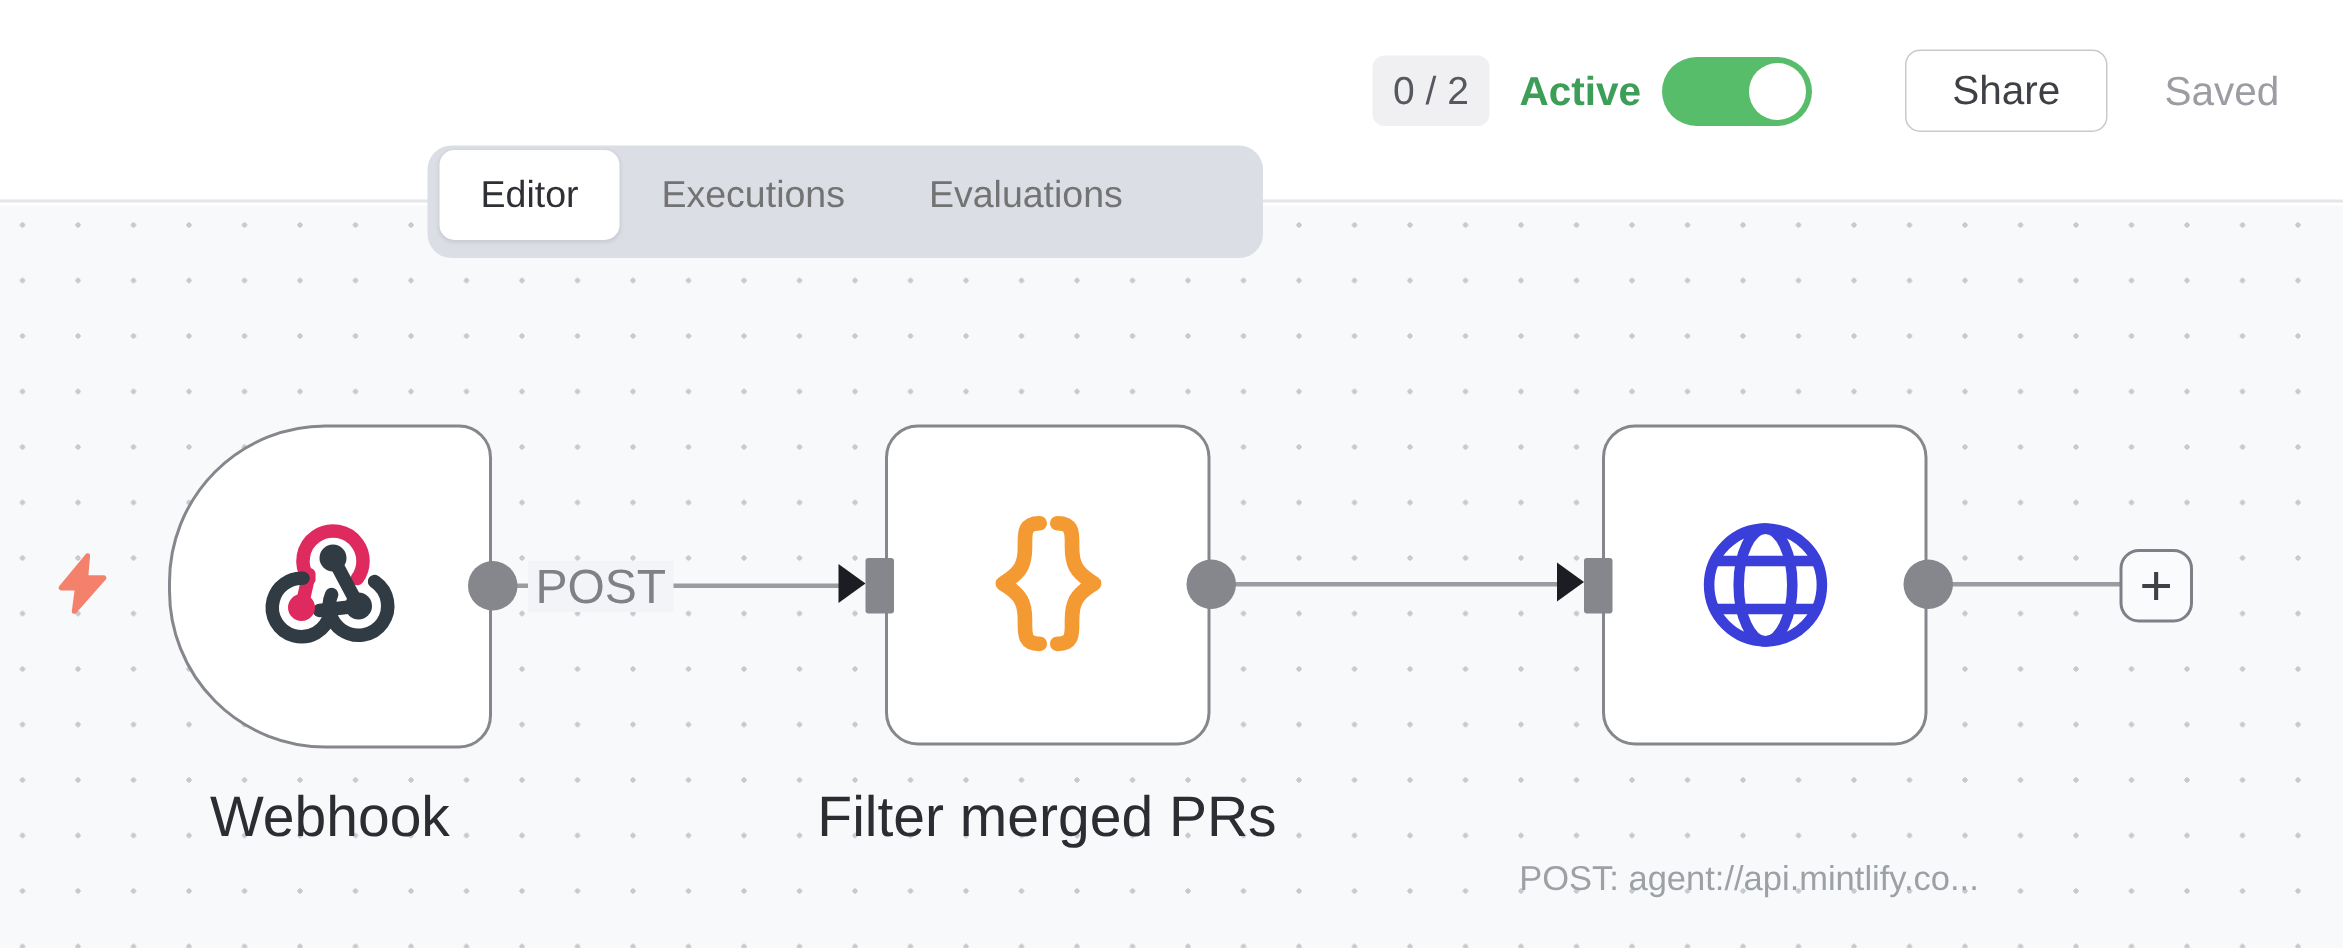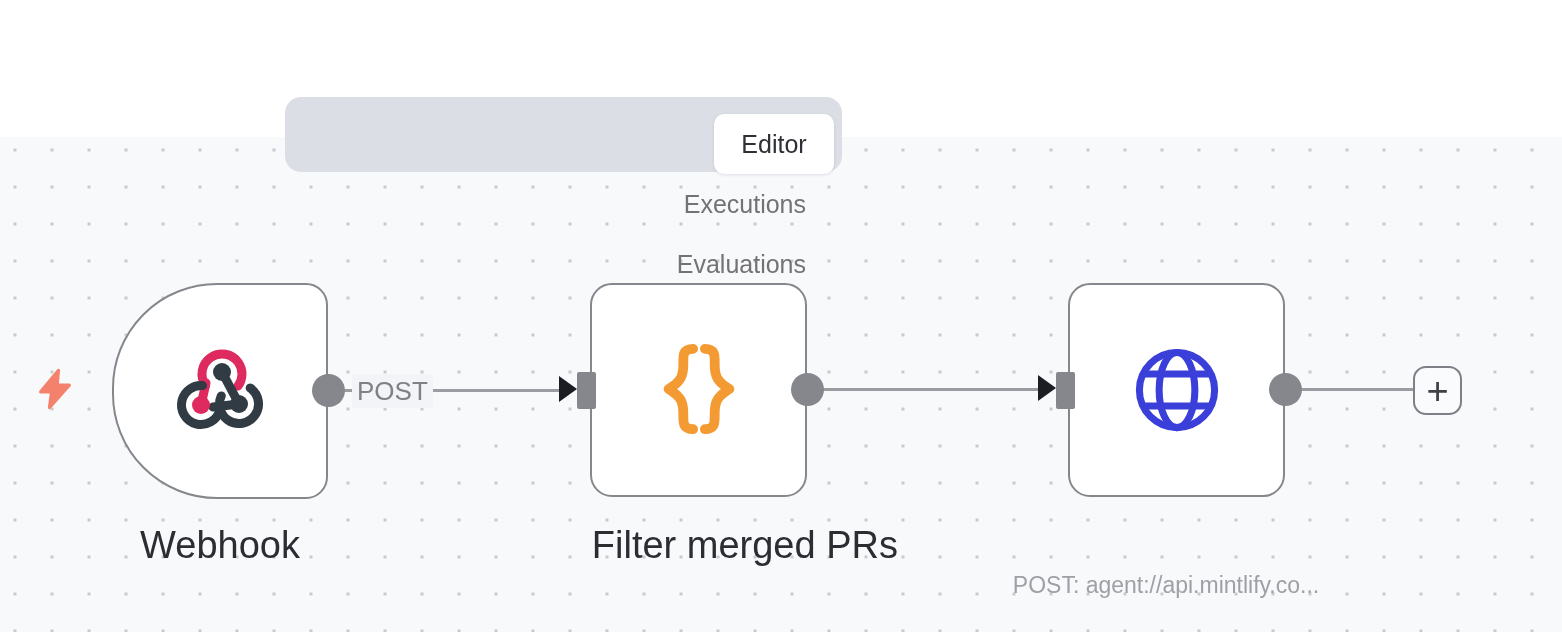--- a/index.html
+++ b/index.html
@@ -45,21 +45,21 @@
     background-color: #f8f9fb;
     background-image: radial-gradient(circle, #c8cad0 1.6px, transparent 1.9px);
     background-size: 37px 37px;
     background-position: -3.5px -5.5px;
   }
 
   
   .tabbar {
     position: absolute; left: 285px; top: 97px; width: 557px; height: 75px;
     background: #dcdee6; border-radius: 16px;
-    display: flex; align-items: flex-end; padding: 17px 8px; z-index: 10; flex-direction: column;
+    display: flex; align-items: flex-start; padding: 3px 8px; z-index: 10;
   }
   .tab {
     font-size: 25px; color: #737373; font-weight: 500;
     padding: 0 28px; height: 60px; line-height: 60px; cursor: pointer;
     border-radius: 10px; white-space: nowrap;
   }
   .tab.active {
     background: #ffffff; color: #2e3036; width: 120px; padding: 0;
     text-align: center; box-shadow: 0 1px 3px rgba(40,44,60,0.12);
   }
@@ -97,52 +97,61 @@
   .conn-arrow {
     position: absolute; width: 0; height: 0; z-index: 2;
     border-top: 13.5px solid transparent; border-bottom: 13.5px solid transparent;
     border-left: 18px solid #1c1d22;
   }
   .conn-arrow-1 { left: 559px;  top: 376px; }
   .conn-arrow-2 { left: 1038px; top: 375px; }
 
   .conn-label {
     position: absolute; left: 352px; top: 374px; z-index: 2;
-    background: #f3f4f7; color: #7f8187; font-size: 26px;
+    background: #f3f4f7; color: #7f8187; font-size: 32px;
     padding: 2px 5px; line-height: 30px;
   }
 
   .add-btn {
     position: absolute; left: 1413px; top: 366px; width: 49px; height: 49px;
     background: #fafbfd; border: 2.5px solid #7e8088; border-radius: 13px;
     color: #3f4147; font-size: 38px; font-weight: 400; line-height: 40px;
     display: flex; align-items: center; justify-content: center;
     cursor: pointer; z-index: 3; font-family: inherit;
   }
 
   .node-label {
     position: absolute; width: 400px; text-align: center;
     font-size: 38px; font-weight: 500; color: #2b2d33;
   }
   .label-webhook { left: 20px;  top: 524px; }
-  .label-filter  { left: 498px; top: 524px; text-align: right; }
+  .label-filter  { left: 498px; top: 524px; }
   .label-create  { left: 976px; top: 524px; }
   .node-subtitle {
     position: absolute; left: 946px; top: 572px; width: 440px;
     text-align: center; font-size: 23px; color: #9da0a5; white-space: nowrap;
   }
 
   .bolt { position: absolute; left: 34px; top: 364px; z-index: 2; }
   svg { display: block; }
 </style>
 </head>
 <body>
 
 <div class="app">
 
+  <div class="header">
+    <div class="counter-badge">0 / 2</div>
+    <div class="active-label">Active</div>
+    <div class="toggle">
+      <div class="toggle-knob"></div>
+    </div>
+    <button class="share-btn">Share</button>
+    <div class="saved-label">Saved</div>
+  </div>
 
   <div class="canvas"></div>
 
   <div class="tabbar">
     <div class="tab active">Editor</div>
     <div class="tab">Executions</div>
     <div class="tab">Evaluations</div>
   </div>
 
   <div class="bolt">

